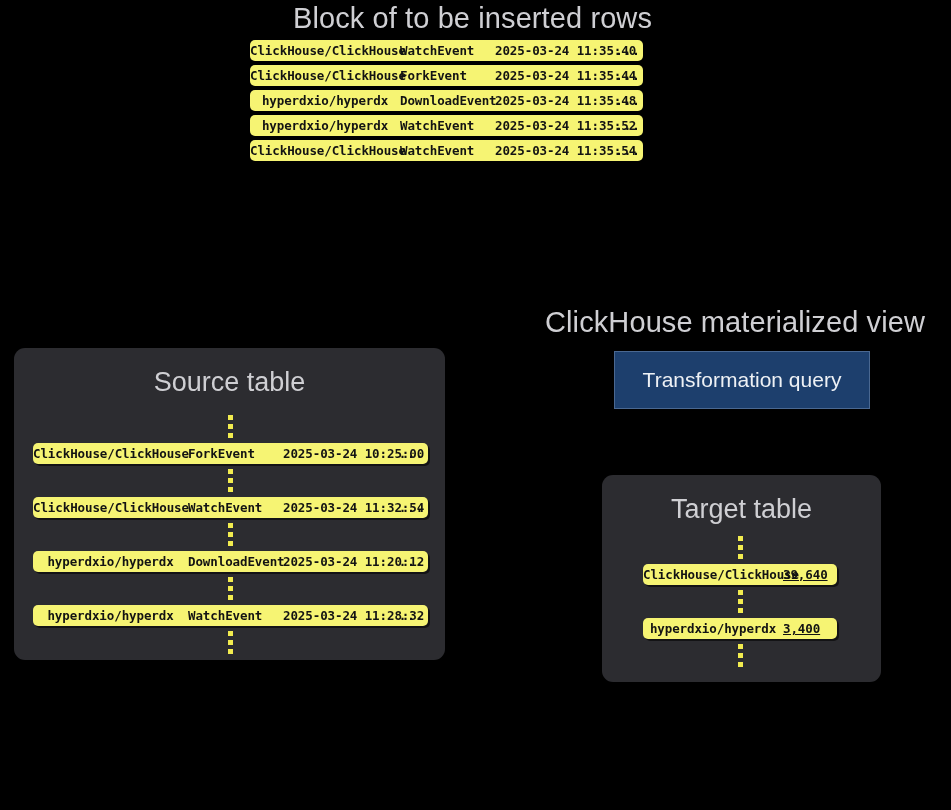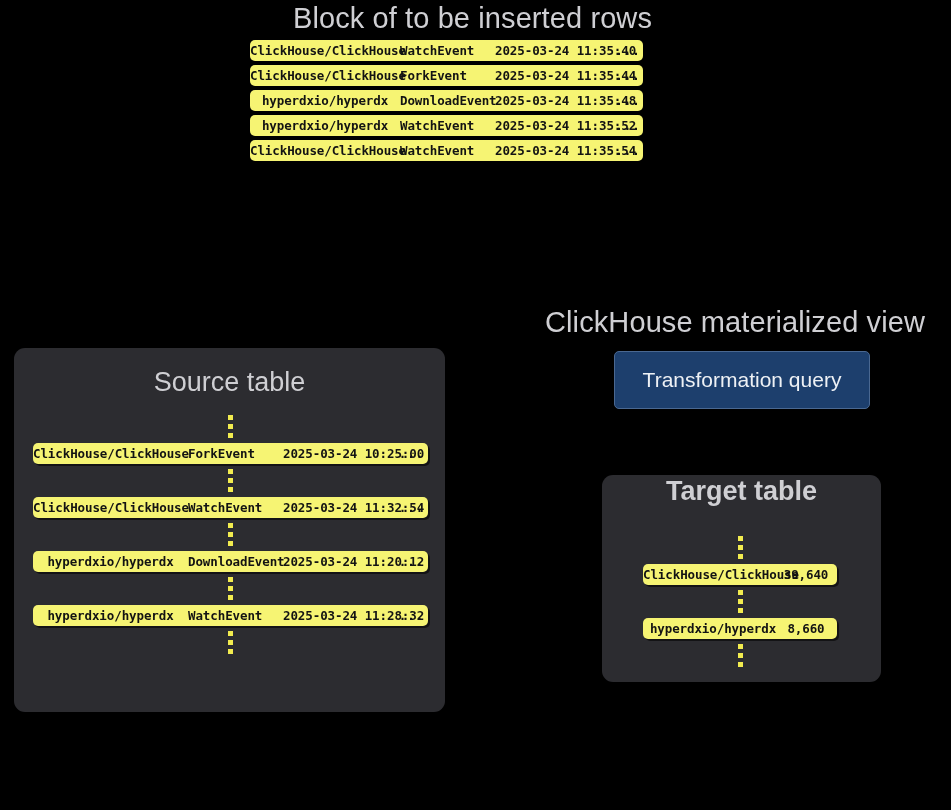--- a/index.html
+++ b/index.html
@@ -88,31 +88,31 @@
   .panel {
     position: absolute;
     background: #2c2c30;
     border-radius: 11px;
   }
 
   #source-panel {
     left: 14px;
     top: 348px;
     width: 431px;
-    height: 364px;
+    height: 312px;
   }
   #source-panel .panel-title { margin-top: 19px; }
 
   #target-panel {
     left: 602px;
     top: 475px;
     width: 279px;
     height: 207px;
   }
-  #target-panel .panel-title { margin-top: 1px; font-weight: bold; }
+  #target-panel .panel-title { margin-top: 19px; }
 
   
   .dots {
     display: flex;
     flex-direction: column;
     align-items: center;
     gap: 4px;
   }
   .dots i {
     display: block;
@@ -138,32 +138,32 @@
   
   #target-body {
     position: absolute;
     left: 41px;
     top: 56px;
     width: 194px;
   }
   #target-body .dots { margin: 5px 0; }
   #target-body .row { width: 194px; }
   #target-body .c-repo  { width: 140px; text-align: center; }
-  #target-body .c-count { width: 54px; text-align: center; padding-right: 8px; flex: 0 0 auto; }
+  #target-body .c-count { width: 54px; text-align: left; padding-right: 8px; flex: 0 0 auto; text-decoration: underline; }
 
   
   #transform-box {
     position: absolute;
     left: 614px;
     top: 351px;
     width: 256px;
     height: 58px;
     background: #1d3f6d;
     border: 1px solid #4a6891;
-    border-radius: 5px;
+    border-radius: 0;
     display: flex;
     align-items: center;
     justify-content: center;
     color: #eef1f5;
     font-size: 21px;
     font-weight: 400;
     white-space: nowrap;
     box-shadow: 2px 2px 0 rgba(0,0,0,0.5);
   }
 </style>
@@ -278,21 +278,21 @@
         <span class="c-repo">ClickHouse/ClickHouse</span>
         <span class="c-count">39,640</span>
       </div>
       <div class="dots">
         <i></i>
         <i></i>
         <i></i>
       </div>
       <div class="row">
         <span class="c-repo">hyperdxio/hyperdx</span>
-        <span class="c-count">8,660</span>
+        <span class="c-count">3,400</span>
       </div>
       <div class="dots">
         <i></i>
         <i></i>
         <i></i>
       </div>
     </div>
 </div>
 
 </body></html>

